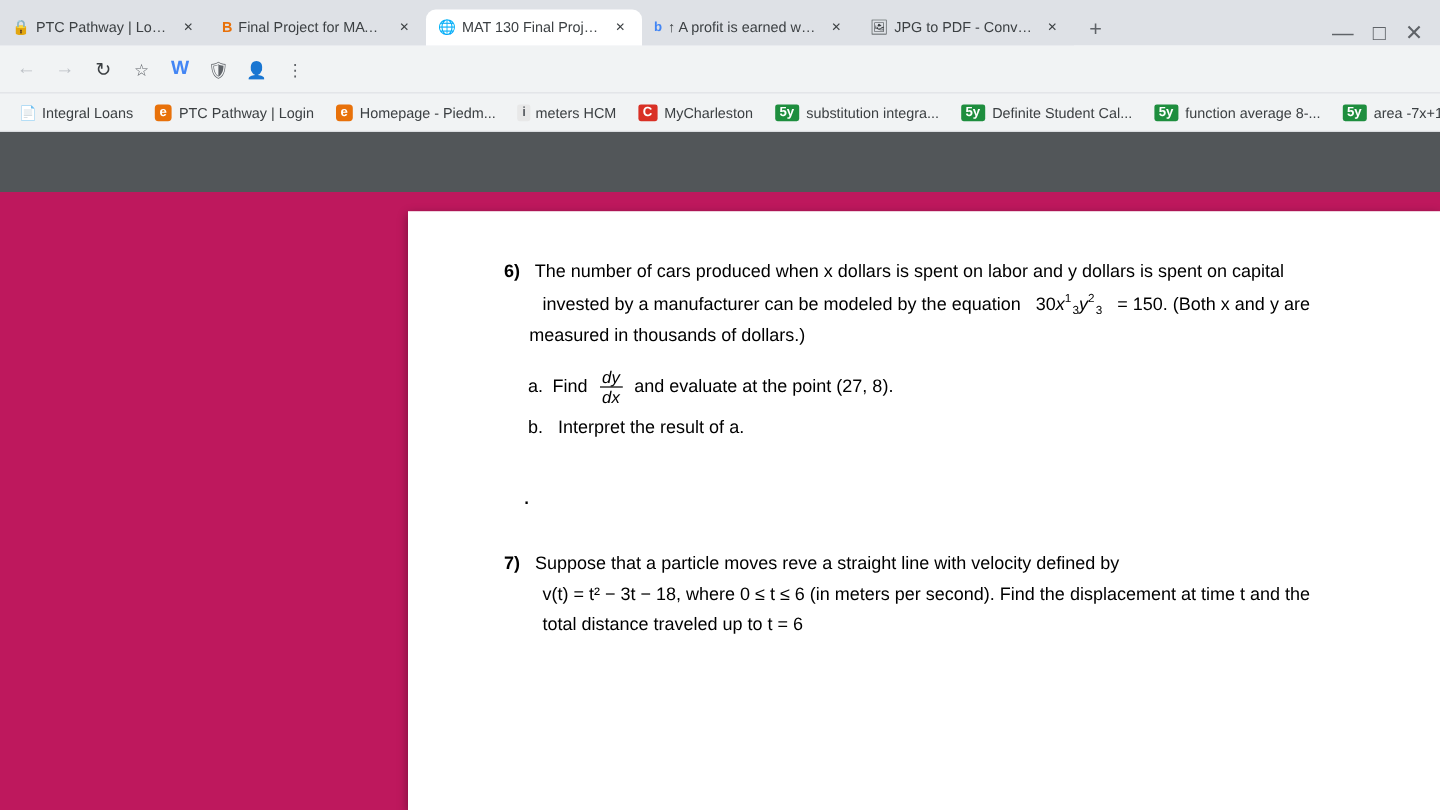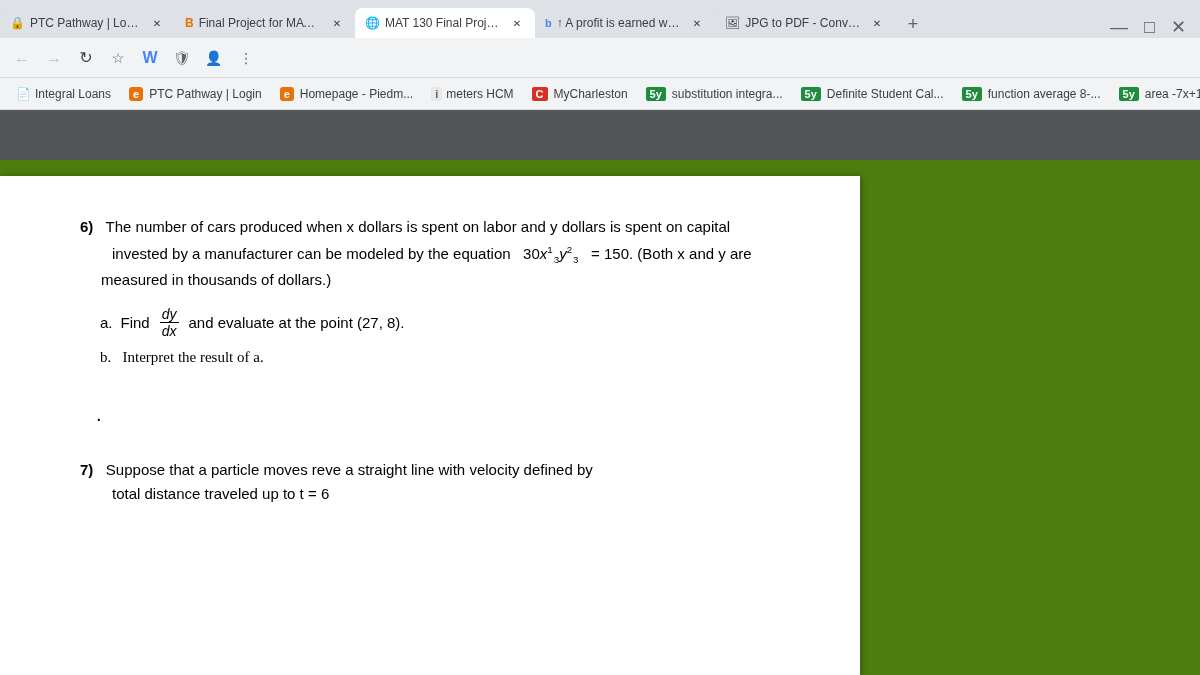--- a/index.html
+++ b/index.html
@@ -183,26 +183,26 @@
       background: #525659;
       height: 50px;
       min-height: 50px;
       display: flex;
       align-items: center;
       padding: 0 16px;
     }
 
     
     .pdf-content {
-      background: #4d7c0f;
+      background: #be185d;
       flex: 1;
       overflow-y: auto;
       display: flex;
       flex-direction: column;
-      align-items: flex-start;
+      align-items: flex-end;
       padding: 16px 0;
     }
 
     .pdf-page {
       background: #fff;
       width: 860px;
       min-height: 500px;
       box-shadow: 0 2px 8px rgba(0,0,0,0.4);
       padding: 40px 80px 40px 80px;
       font-size: 15px;
@@ -390,35 +390,38 @@
           <div class="sub-item" style="display:flex; align-items:center; gap:8px; margin-top:14px;">
             <span>a.</span>
             <span>Find</span>
             <span class="fraction">
               <span class="numerator" style="font-style:italic;">dy</span>
               <span class="denominator" style="">dx</span>
             </span>
             <span>and evaluate at the point (27, 8).</span>
           </div>
 
-          <div class="sub-item" style="margin-top: 6px; font-family: Liberation Serif, serif;">
+          <div class="sub-item" style="margin-top: 6px;">
             <span>b.</span>&nbsp;&nbsp;
             <span>Interpret the result of a.</span>
           </div>
 
           <div class="dot-placeholder" style="margin-top:30px; margin-left: 16px;">
             <span>.</span>
           </div>
         </div>
 
         <div class="question-block" style="margin-top: 20px;">
           <p>
             <span class="question-number">7)</span>&nbsp;&nbsp;
             <span>Suppose that a particle moves reve a straight line with velocity defined by</span>
           </p>
+          <p style="margin-left: 32px; margin-top: 4px;">
+            <span>v(t) = t² − 3t − 18, where 0 ≤ t ≤ 6 (in meters per second). Find the displacement at time t and the</span>
+          </p>
           <p style="margin-left: 32px; margin-top: 2px;">
             <span>total distance traveled up to t = 6</span>
           </p>
         </div>
 
       </div>
     </div>
   </div>
 </div>
 

